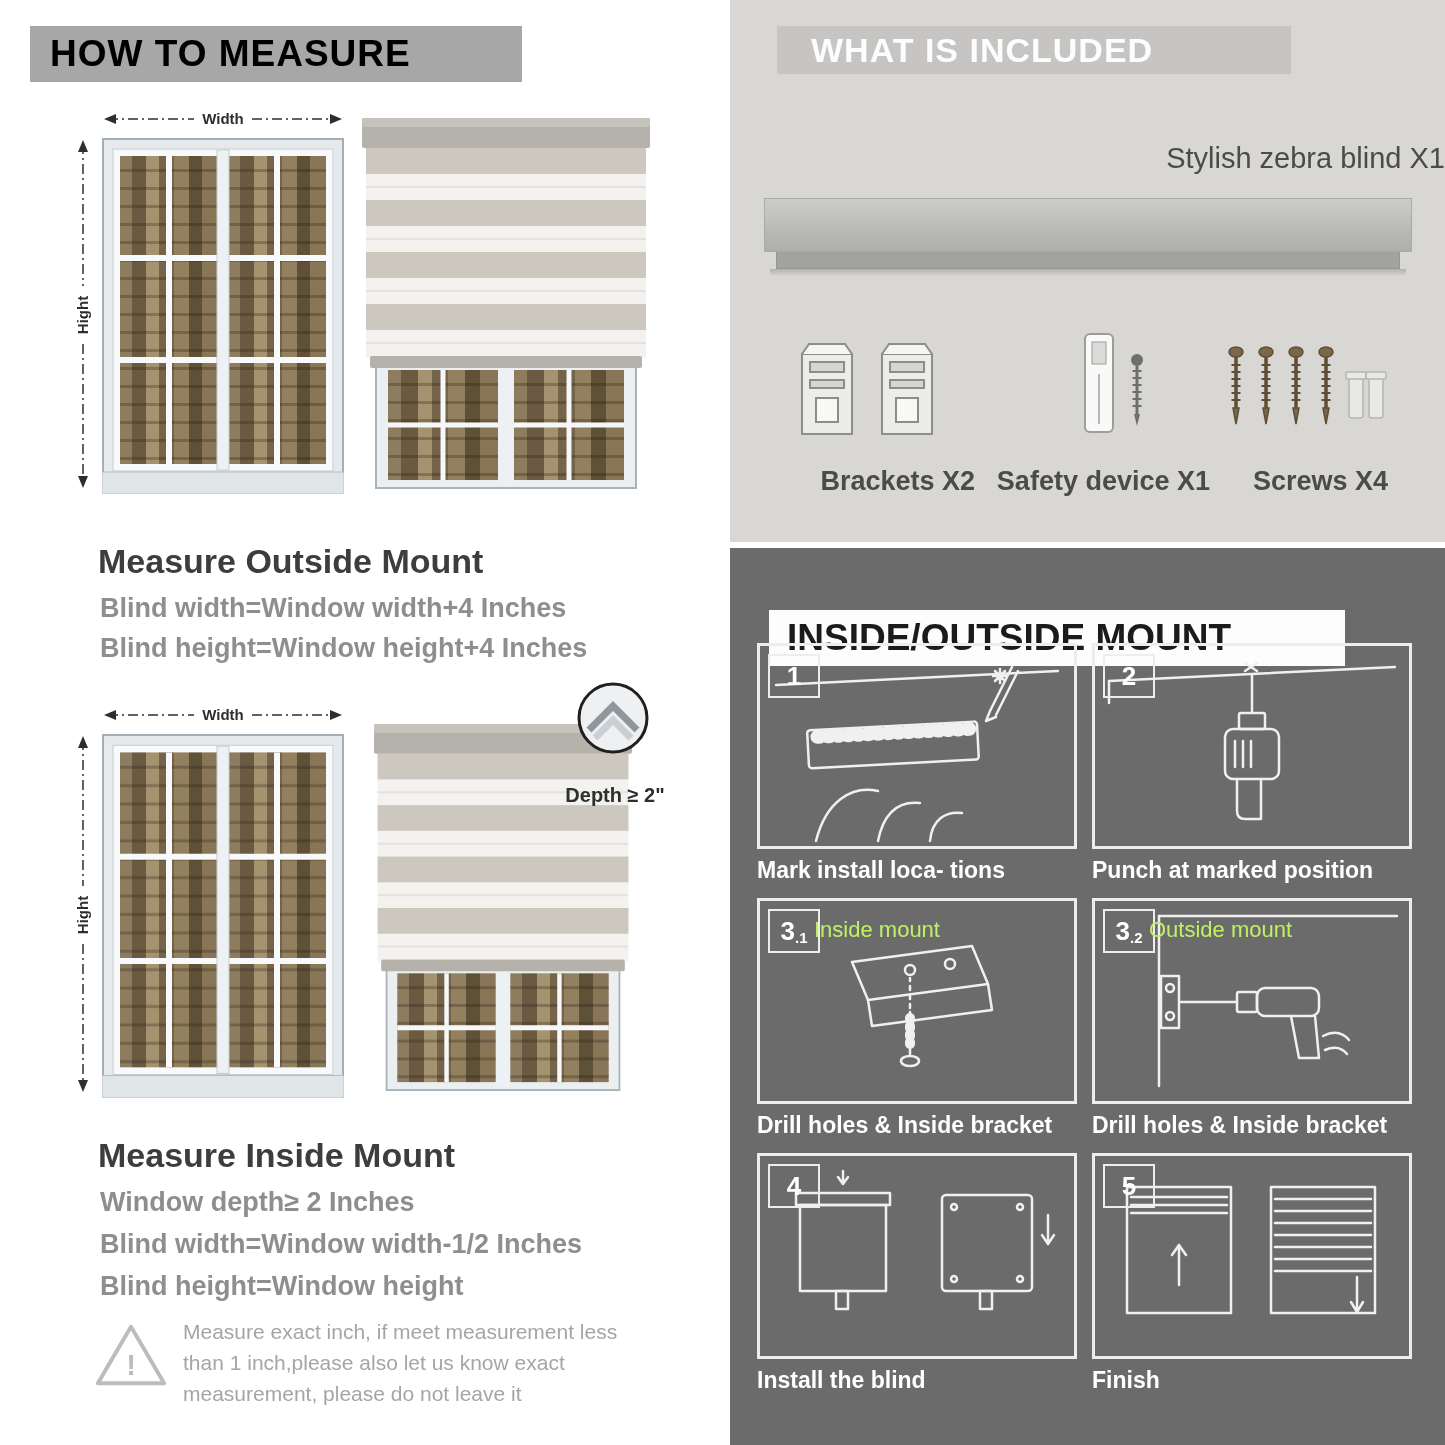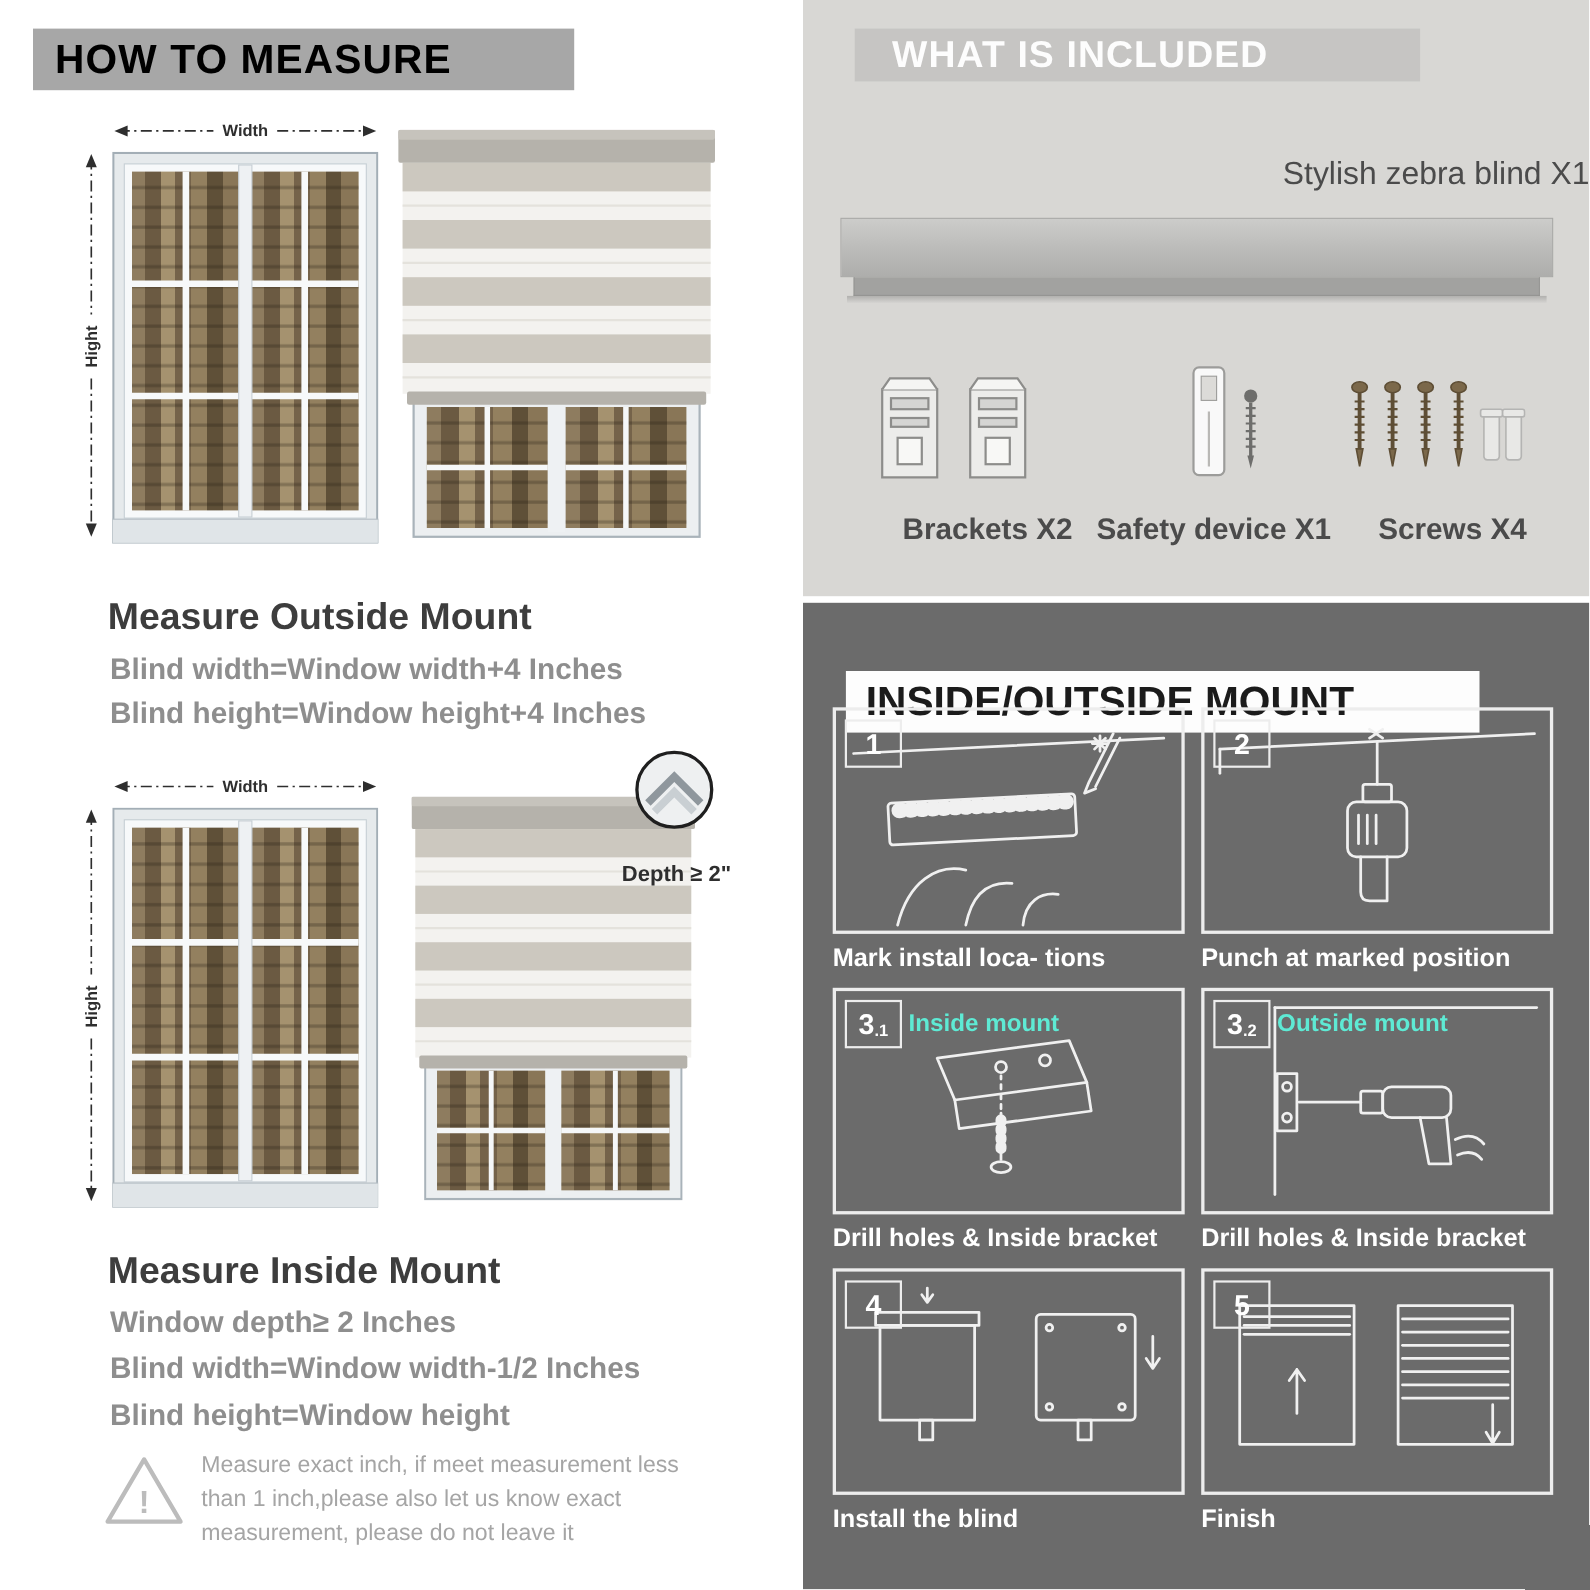--- a/index.html
+++ b/index.html
@@ -56,21 +56,21 @@
   .panel{position:absolute;width:320px;}
   #p1{left:27px;top:95px;} #p2{left:362px;top:95px;}
   #p3{left:27px;top:350px;} #p4{left:362px;top:350px;}
   #p5{left:27px;top:605px;} #p6{left:362px;top:605px;}
   .pbox{position:relative;height:200px;border:3px solid #ededed;}
   .pbox>svg{position:absolute;left:0;top:0;width:100%;height:100%;}
   .badge{position:absolute;left:8px;top:8px;min-width:38px;height:40px;border:2px solid #ededed;
     color:#fff;font-weight:bold;display:flex;align-items:center;justify-content:center;padding:0 5px;}
   .badge .num{font-size:26px;}
   .badge .sub{font-size:15px;margin-top:12px;}
-  .ptitle{position:absolute;left:66px;top:16px;font-size:22px;font-weight:bold;color:#5eead4;}
+  .ptitle{position:absolute;left:54px;top:16px;font-size:22px;font-weight:normal;color:#bef264;}
   .pcap{margin-top:8px;font-size:23px;font-weight:bold;color:#fff;}
   .art{stroke:#f0f0f0;fill:none;stroke-width:2.5;stroke-linecap:round;stroke-linejoin:round;}
 </style>
 </head>
 <body>
 
 <svg style="position:absolute;width:0;height:0" aria-hidden="true">
   <defs>
     <linearGradient id="gradGlass" x1="0" y1="0" x2="1" y2="0">
       <stop offset="0" stop-color="#8e7c5f"></stop>

